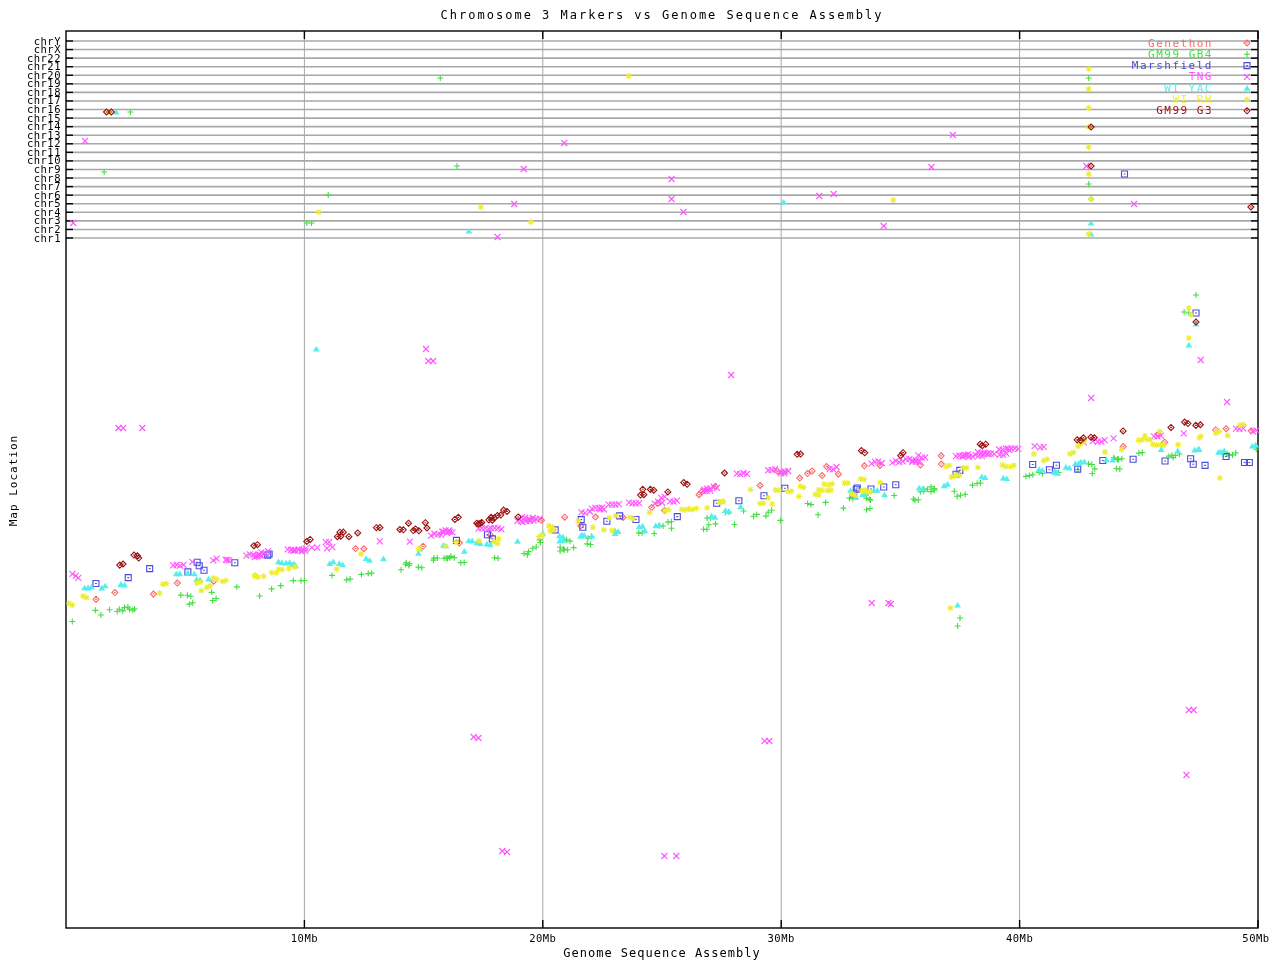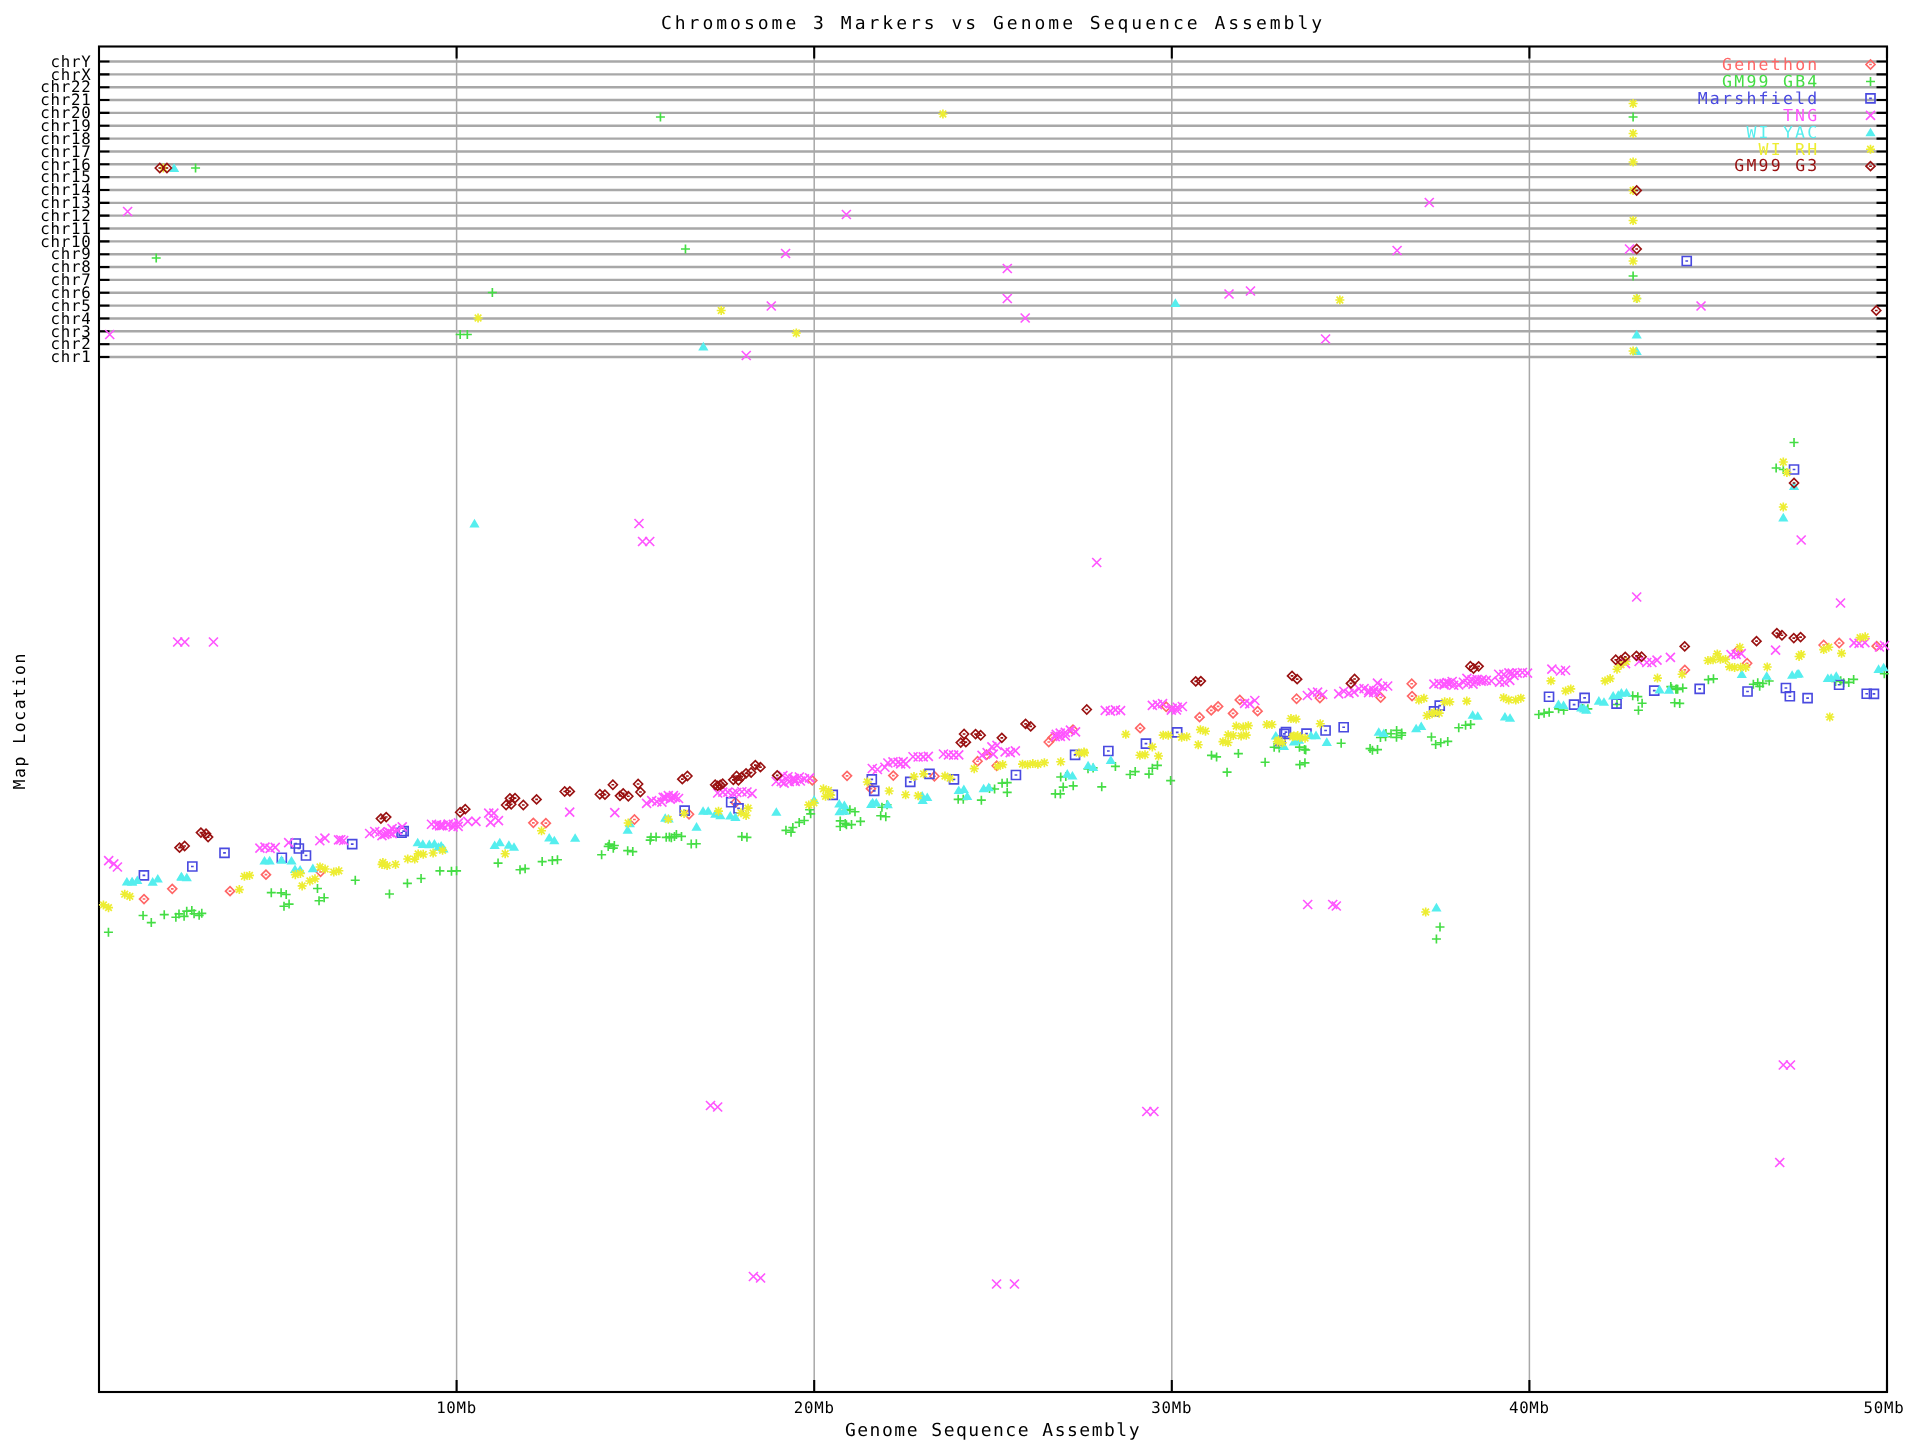--- a/index.html
+++ b/index.html
@@ -1,17 +1,17 @@
 <!DOCTYPE html>
 <html><head>
 <meta charset="utf-8">
 <style>
   html,body{margin:0;padding:0;background:#ffffff;}
   #page{position:relative;width:1280px;height:960px;background:#ffffff;overflow:hidden;
-        font-family:"DejaVu Sans Mono","Liberation Mono",monospace;border-radius:13px;}
+        font-family:"DejaVu Sans Mono","Liberation Mono",monospace;}
   #chart-title{position:absolute;left:66px;top:8px;width:1192px;text-align:center;
         font-size:12px;letter-spacing:2px;color:#000;white-space:pre;}
   #y-axis-label{position:absolute;left:-52px;top:474px;width:130px;text-align:center;
         transform:rotate(-90deg);transform-origin:center;font-size:11px;letter-spacing:1px;color:#000;}
   #x-axis-label{position:absolute;left:66px;top:946px;width:1192px;text-align:center;
         font-size:12px;letter-spacing:1px;color:#000;}
   svg text{font-family:"DejaVu Sans Mono","Liberation Mono",monospace;}
 </style>
 </head>
 <body>

